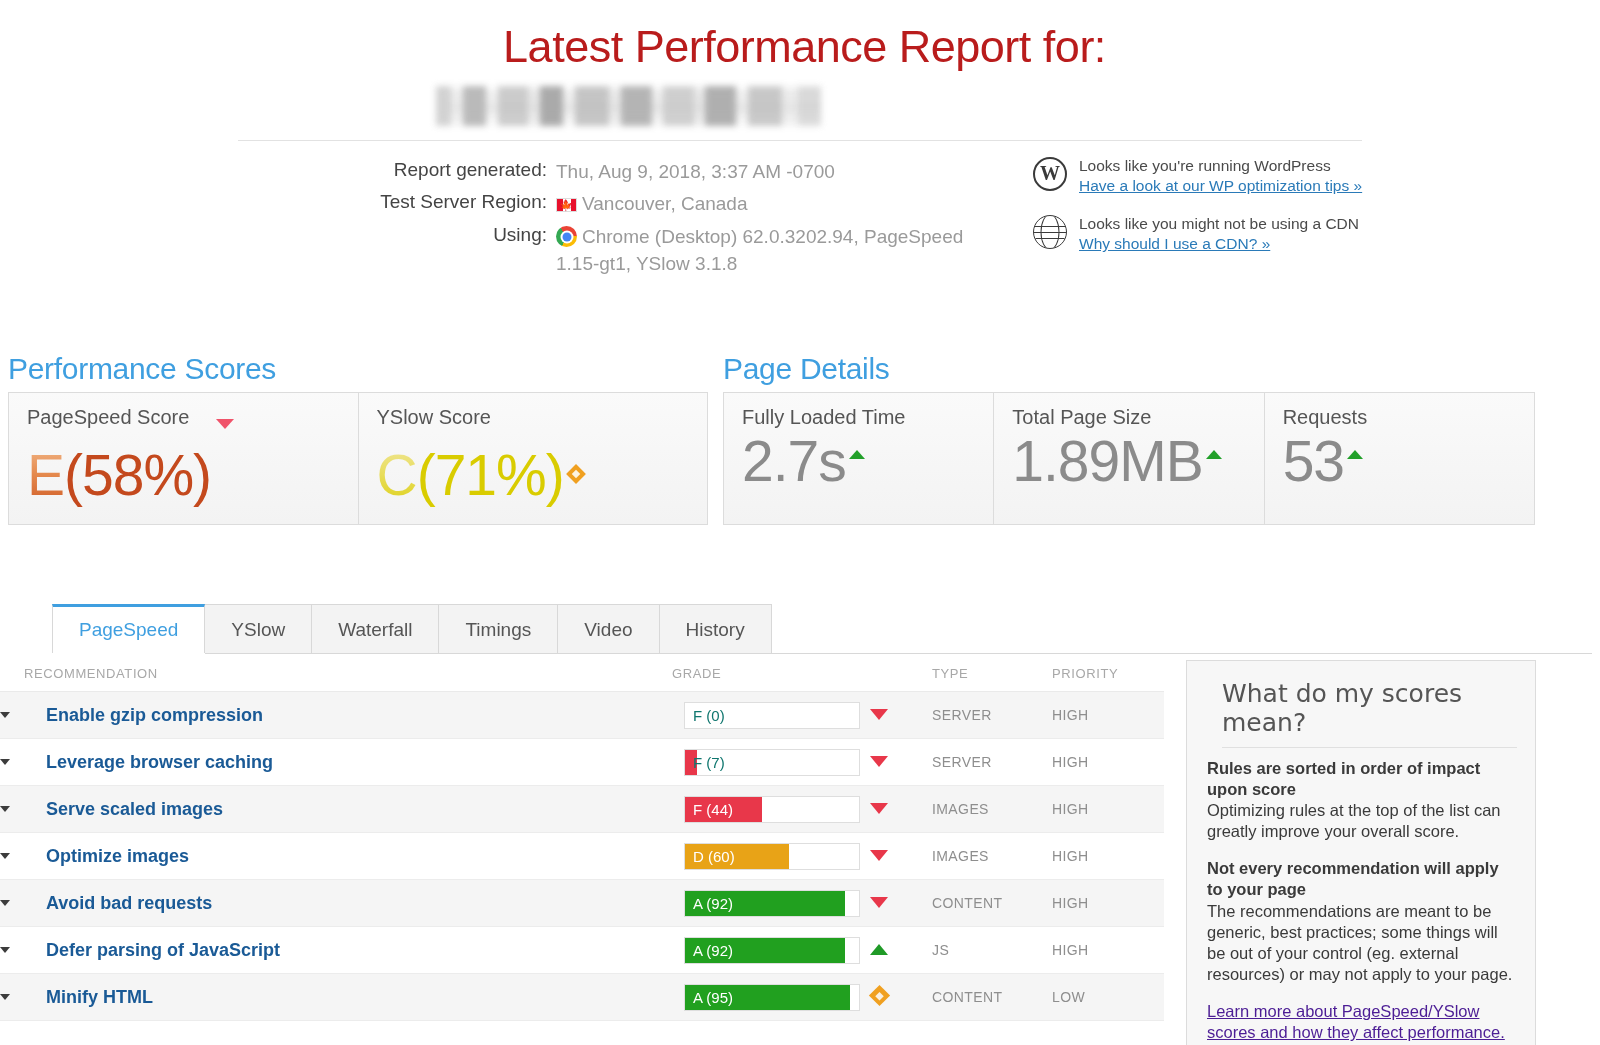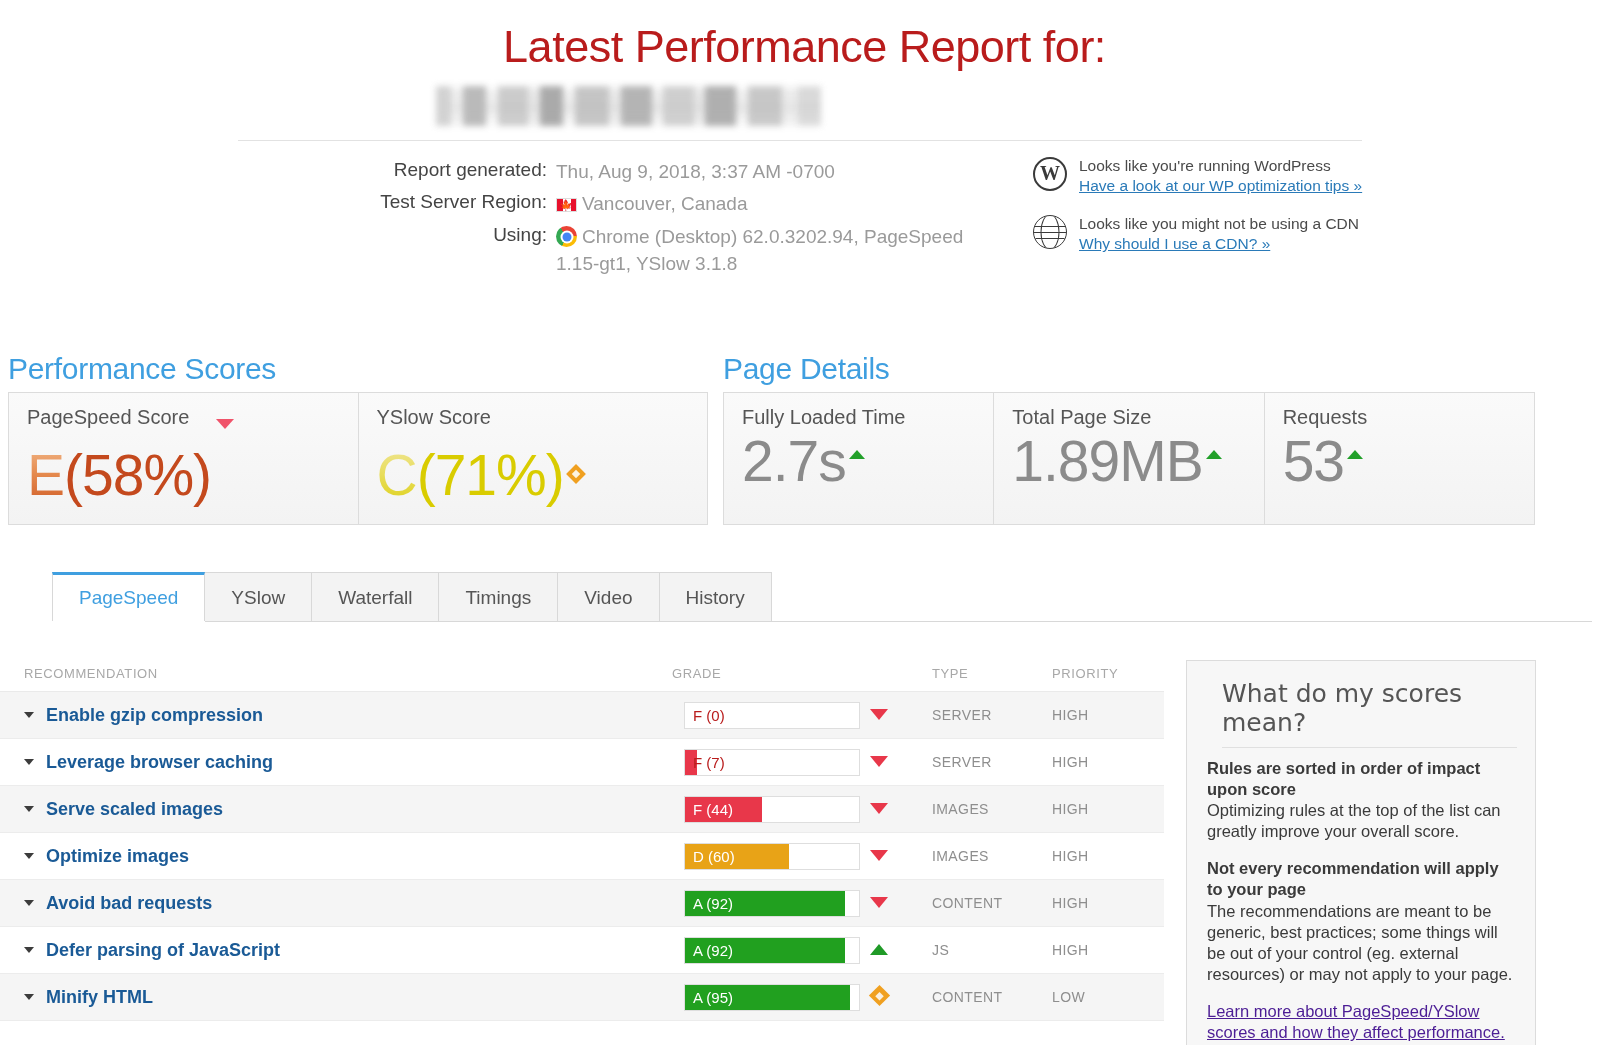--- a/index.html
+++ b/index.html
@@ -205,21 +205,21 @@
   }
   .pd-arrow {
     display: inline-block; vertical-align: 22px; margin-left: 3px;
     width: 0; height: 0;
     border-left: 8px solid transparent;
     border-right: 8px solid transparent;
     border-bottom: 9px solid #22a02a;
   }
 
   
-  .tabs-area { position: absolute; top: 572px; left: 8px; width: 1584px; padding-left: 44px; }
+  .tabs-area { position: absolute; top: 604px; left: 8px; width: 1584px; padding-left: 44px; }
   .tabs { display: flex; align-items: flex-end; border-bottom: 1px solid #d8d8d8; }
   .tab {
     padding: 14px 26px 12px 26px;
     font-size: 19px;
     color: #555;
     background: #f3f3f3;
     border: 1px solid #d8d8d8;
     border-bottom: none;
     margin-right: -1px;
     cursor: pointer;
@@ -251,21 +251,21 @@
     border-bottom: 1px solid #eaeaea;
   }
   .col-rec   { width: 672px; padding-left: 24px !important; }
   .col-grade { width: 198px; }
   .col-ind   { width: 62px; }
   .col-type  { width: 120px; }
   .col-prio  { width: 112px; }
   .tbl td { padding: 0; height: 47px; vertical-align: middle; border-bottom: 1px solid #ececec; }
   .tbl tr.odd td { background: #f5f5f5; }
   .tbl tr.even td { background: #ffffff; }
-  .rec-cell { padding-left: 24px; display: flex; align-items: center; }
+  .rec-cell { display: flex; align-items: center; gap: 24px; }
   .caret {
     width: 0; height: 0;
     border-left: 5px solid transparent;
     border-right: 5px solid transparent;
     border-top: 6px solid #3c3c3c;
     margin-right: 12px;
     cursor: pointer;
     flex: 0 0 auto;
   }
   .rec-link {
@@ -276,21 +276,21 @@
     width: 176px; height: 27px;
     background: #ffffff;
     border: 1px solid #dedede;
     position: relative;
     overflow: hidden;
     margin-left: 12px;
   }
   .bar-fill { position: absolute; left: 0; top: 0; bottom: 0; }
   .bar-text {
     position: absolute; left: 8px; top: 50%; transform: translateY(-50%);
-    font-size: 15px; color: #b91c1c; white-space: nowrap;
+    font-size: 15px; color: #0f766e; white-space: nowrap;
   }
   .bar-text.on-fill { color: #ffffff; }
   .ind-cell { text-align: left; padding-left: 6px; }
   .ind-chev-down {
     width: 0; height: 0; display: inline-block;
     border-left: 9px solid transparent; border-right: 9px solid transparent;
     border-top: 11px solid #e8374a;
   }
   .ind-chev-up {
     width: 0; height: 0; display: inline-block;

